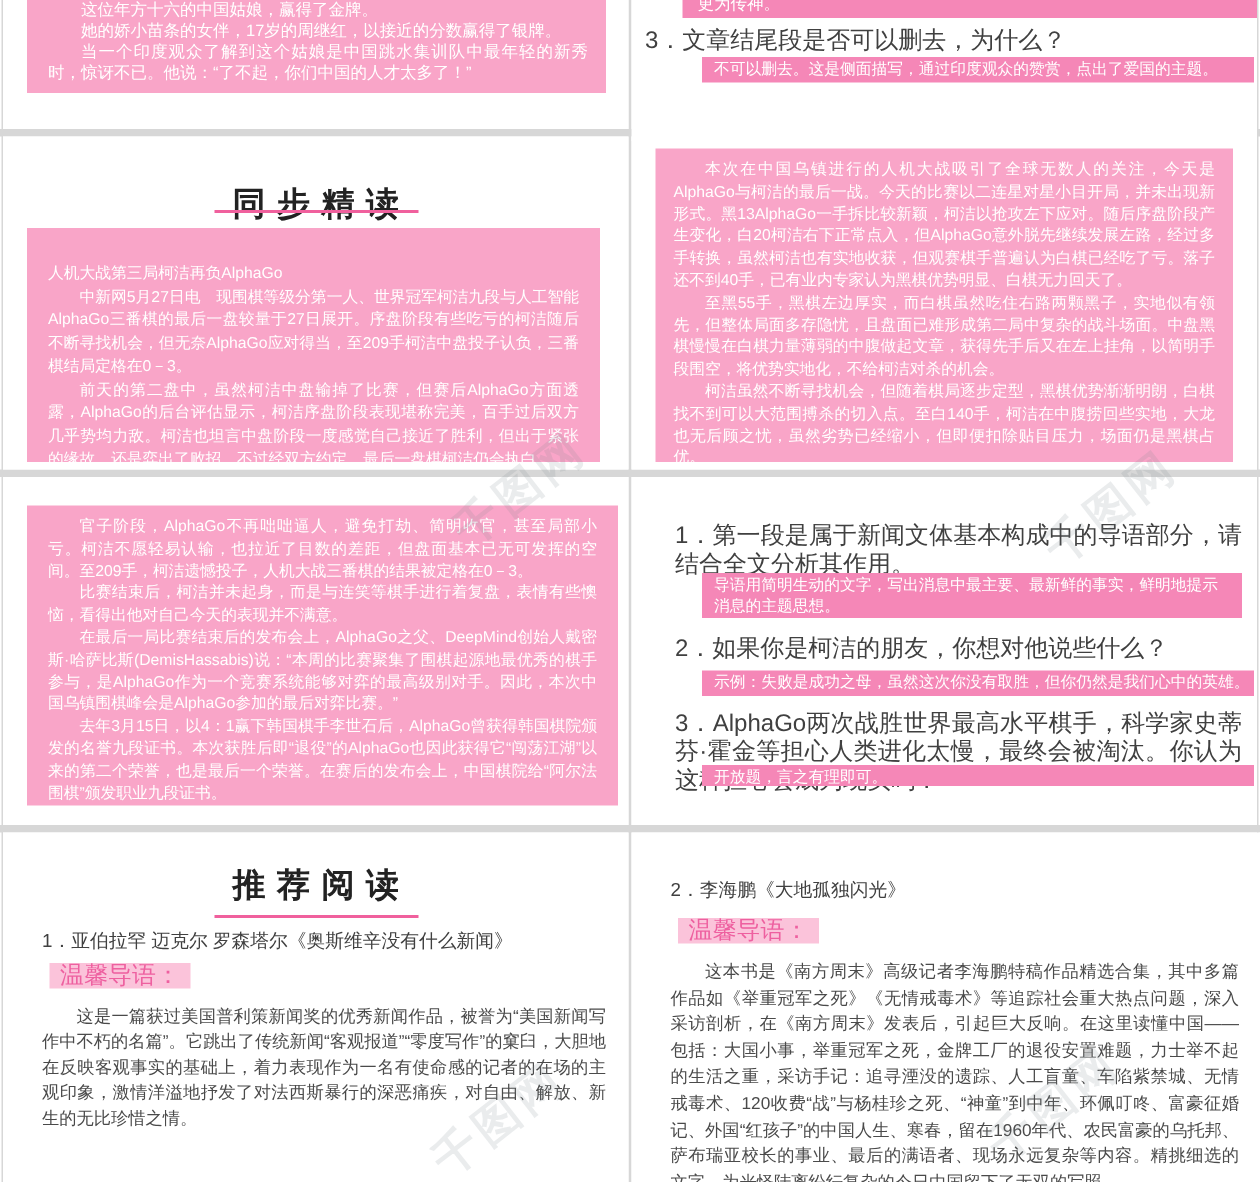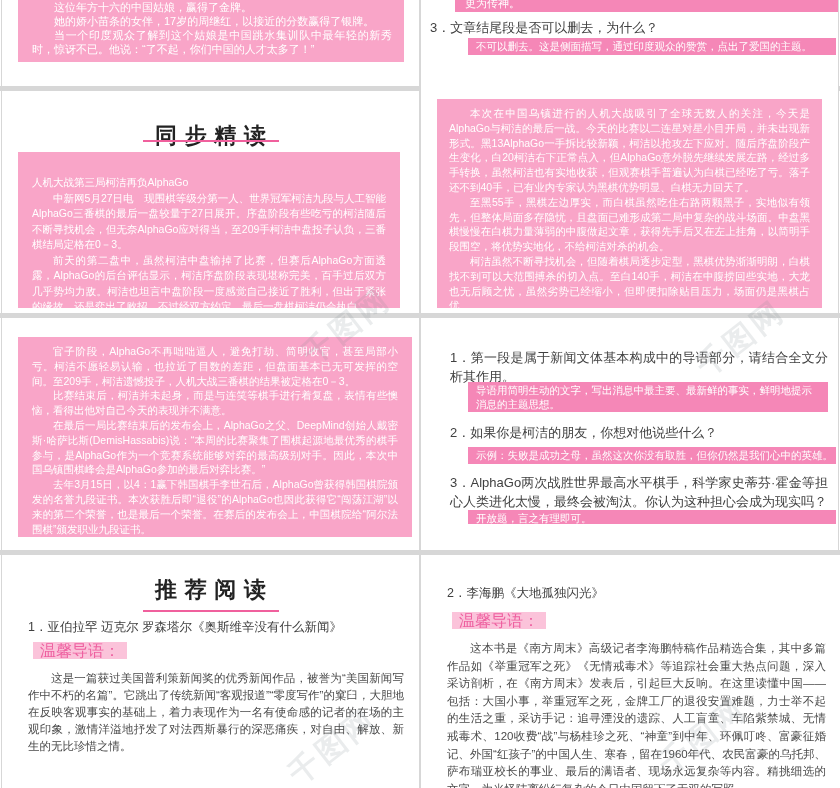--- a/index.html
+++ b/index.html
@@ -7,21 +7,21 @@
     width:840px;height:788px;position:relative;overflow:hidden;
     background:#ffffff;
     font-family:"Liberation Sans","DejaVu Sans",sans-serif;
   }
   .sep{position:absolute;background:#d7d7d7;}
   .slide{position:absolute;background:#ffffff;overflow:hidden;}
   .pinkbox{position:absolute;background:#f9a5c8;color:#ffffff;}
   .pinkbox p{margin:0;text-indent:2em;text-align:justify;}
   .boxtitle{margin:0;text-align:center;text-indent:0 !important;}
   .bar{position:absolute;background:#f587b7;color:#ffffff;overflow:hidden;}
-  .q{position:absolute;color:#404040;font-size:13px;line-height:19px;text-align:justify;}
+  .q{position:absolute;color:#404040;font-size:16px;line-height:19px;text-align:justify;}
   .itemline{position:absolute;color:#404040;font-size:12.5px;line-height:18px;}
   .stitle{position:absolute;left:0;right:0;text-align:center;color:#222222;
           font-size:22px;font-weight:bold;letter-spacing:0.35em;text-indent:0.35em;}
   .underline{position:absolute;left:50%;transform:translateX(-50%);width:136px;height:2px;background:#f0609d;}
   .lbl{position:absolute;background:#fbc3da;color:#ee60a0;font-size:16px;line-height:15px;padding:1px 7px;}
   .bodytxt{position:absolute;color:#4a4a4a;font-size:11.5px;line-height:17px;text-align:justify;text-indent:2em;}
   .wm{position:absolute;color:rgba(125,135,145,0.16);font-size:30px;font-weight:bold;
       transform:rotate(-38deg);pointer-events:none;letter-spacing:4px;}
 </style>
 </head>

